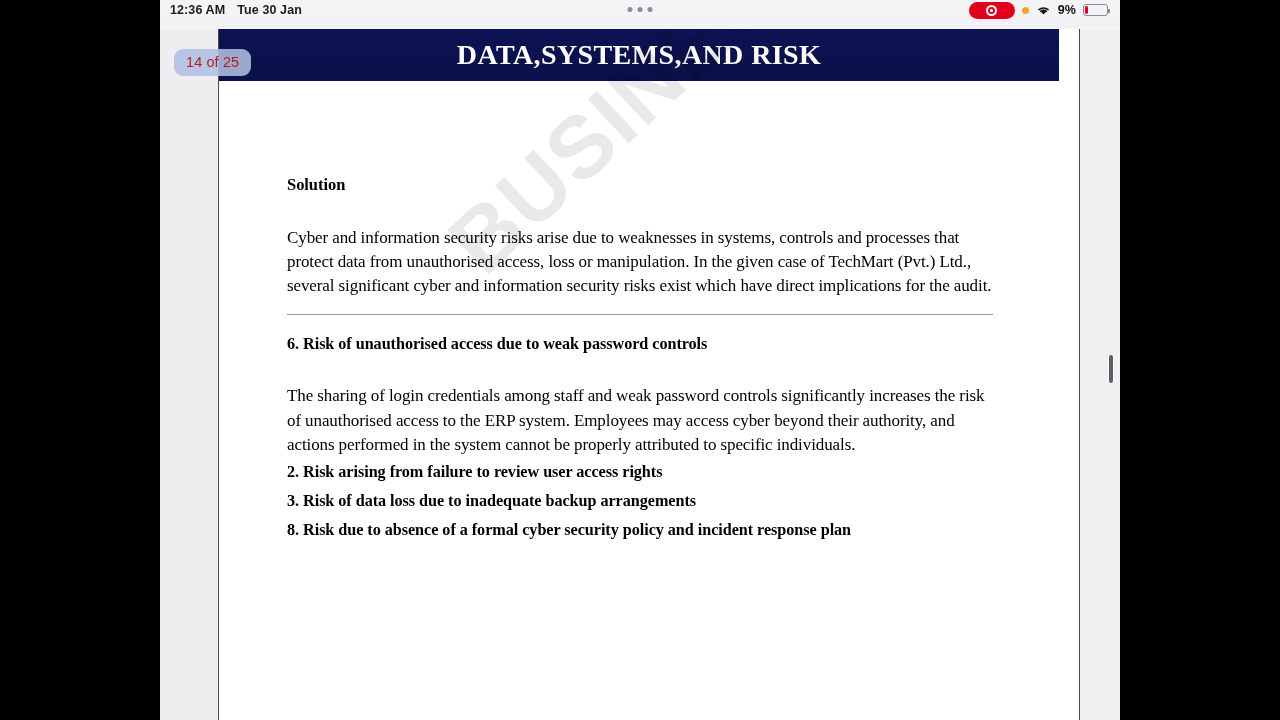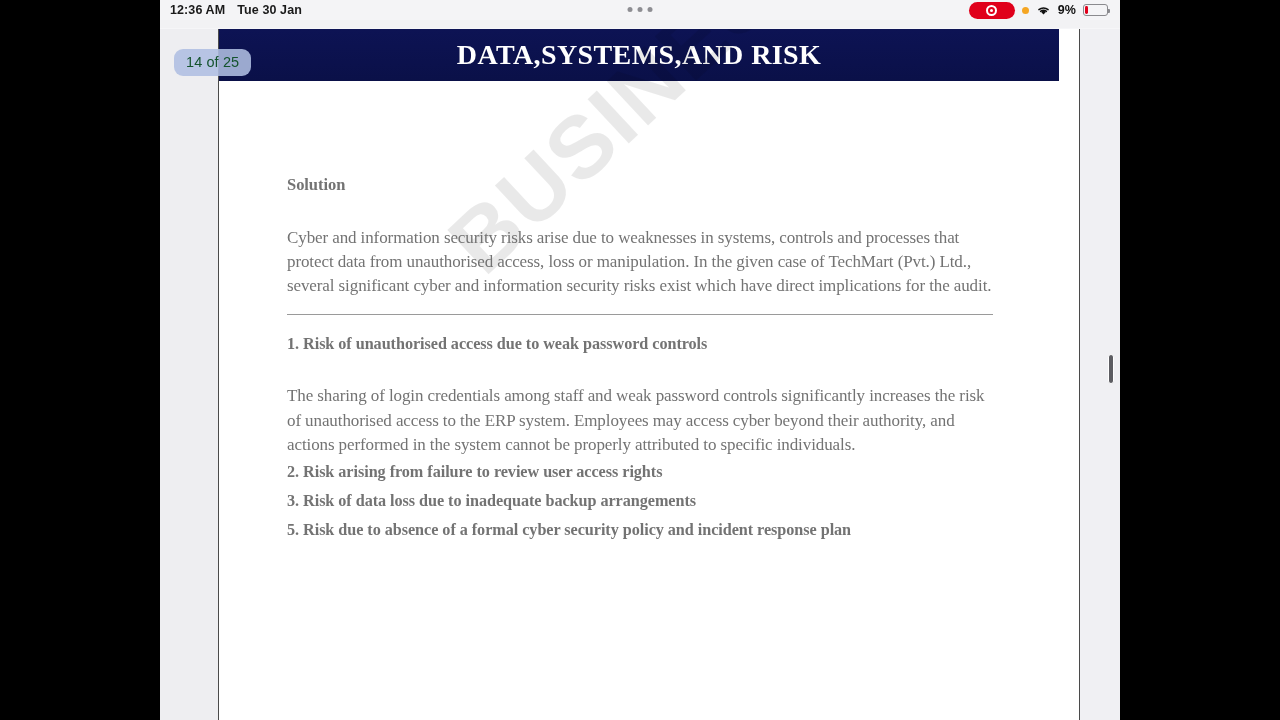--- a/index.html
+++ b/index.html
@@ -160,21 +160,21 @@
     letter-spacing: .4px;
     white-space: nowrap;
   }
 
   
   #doc-body {
     position: absolute;
     left: 68px; top: 142px;
     width: 710px;
     font-family: "Liberation Serif", "DejaVu Serif", serif;
-    color: #737373;
+    color: #000000;
   }
   .h-sub {
     font-size: 16.5px;
     font-weight: bold;
     line-height: 28.6px;
     letter-spacing: -.05px;
   }
   .para {
     font-size: 17px;
     line-height: 24.3px;
@@ -212,21 +212,21 @@
     user-select: none;
   }
 
   
   #page-badge {
     position: absolute;
     left: 14px; top: 20px;
     padding: 5px 12px 6px 12px;
     border-radius: 9px;
     background: rgba(175,190,225,0.88);
-    color: #14532d;
+    color: #b91c1c;
     font-size: 14.5px;
     font-family: "Liberation Sans", sans-serif;
     letter-spacing: .1px;
     z-index: 40;
   }
 
   
   #scrolltrack {
     position: absolute;
     right: 4px; top: 0;
@@ -301,25 +301,25 @@
         <div id="doc-header">
           <div id="doc-title">DATA,SYSTEMS,AND RISK</div>
         </div>
 
         <div id="watermark">BUSINESS SCHOOL</div>
 
         <div id="doc-body">
             <div class="h-sub">Solution</div>
             <div class="para">Cyber and information security risks arise due to weaknesses in systems, controls and processes that protect data from unauthorised access, loss or manipulation. In the given case of TechMart (Pvt.) Ltd., several significant cyber and information security risks exist which have direct implications for the audit.</div>
             <div class="rule"></div>
-            <div class="h-item">1. Risk of unauthorised access due to weak password controls</div>
+            <div class="h-item">6. Risk of unauthorised access due to weak password controls</div>
             <div class="para">The sharing of login credentials among staff and weak password controls significantly increases the risk of unauthorised access to the ERP system. Employees may access cyber beyond their authority, and actions performed in the system cannot be properly attributed to specific individuals.</div>
             <div class="h-item">2. Risk arising from failure to review user access rights</div>
             <div class="h-item">3. Risk of data loss due to inadequate backup arrangements</div>
-            <div class="h-item">5. Risk due to absence of a formal cyber security policy and incident response plan</div>
+            <div class="h-item">8. Risk due to absence of a formal cyber security policy and incident response plan</div>
           </div>
       </div>
 
       <div id="scrolltrack">
         <div id="scrollthumb"></div>
       </div>
 
       <div id="page-badge">14 of 25</div>
     </div>
 

